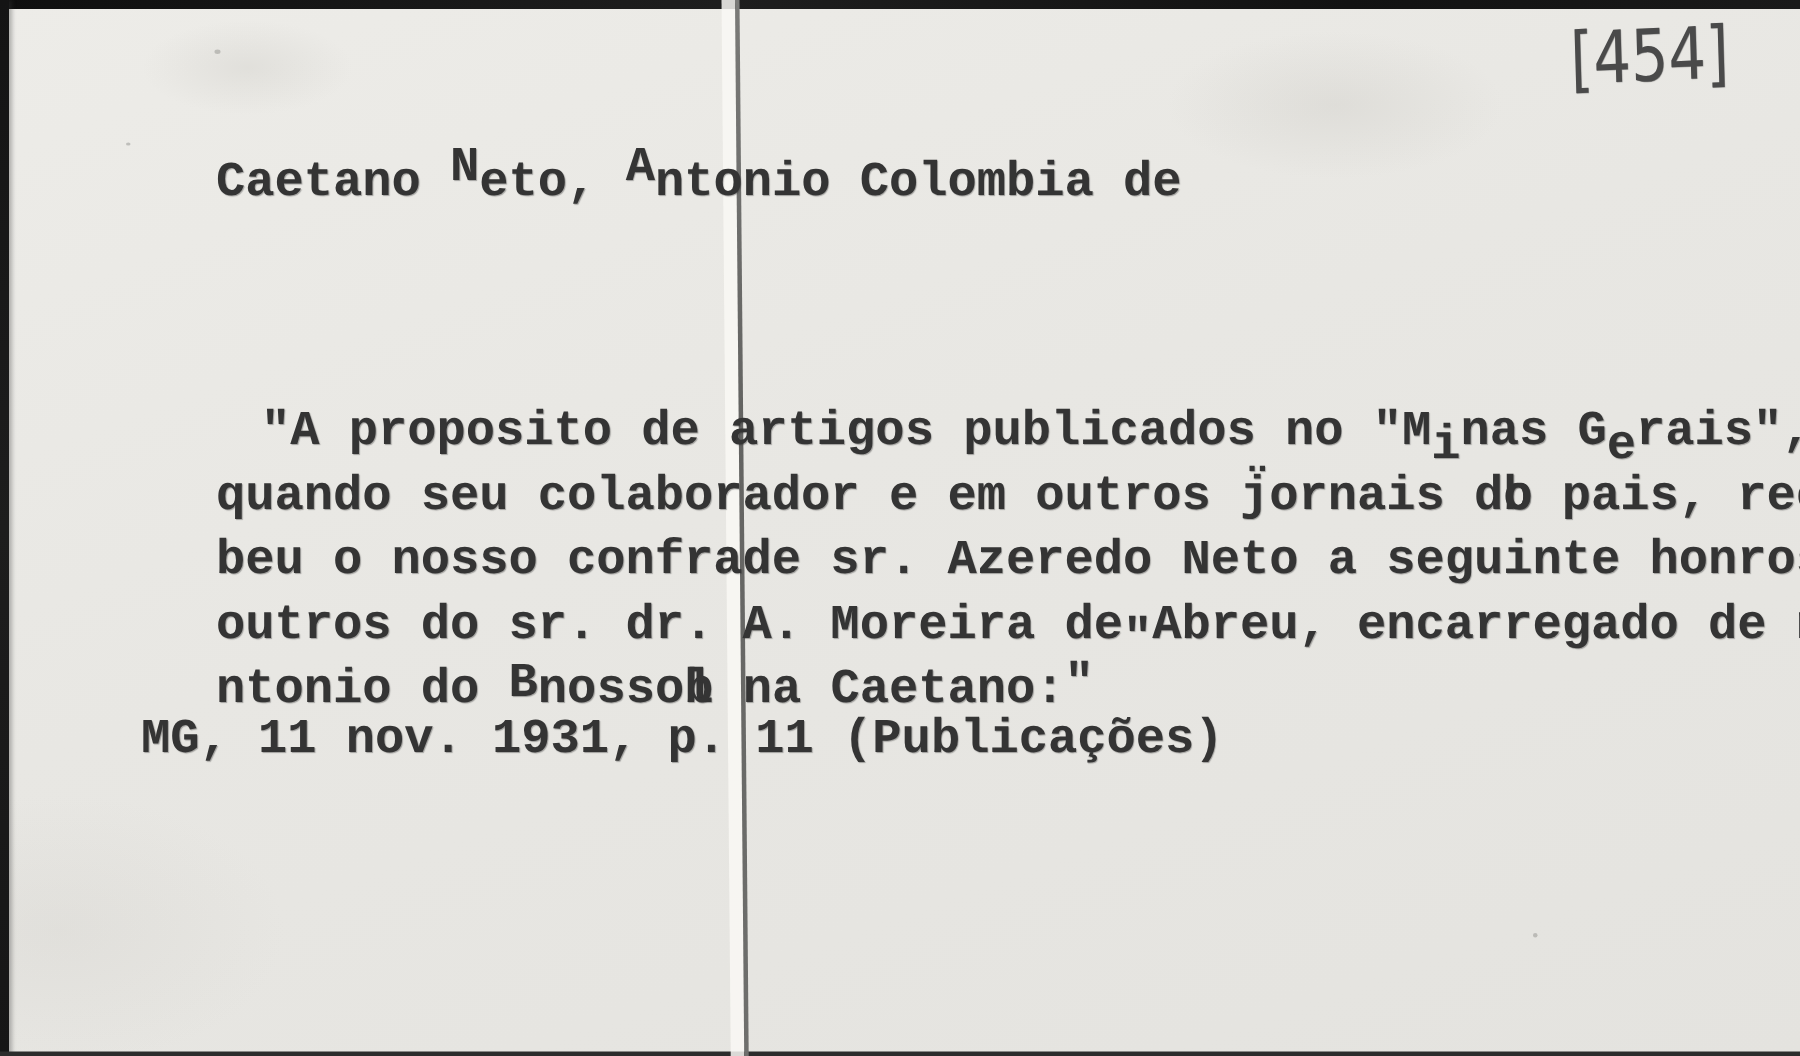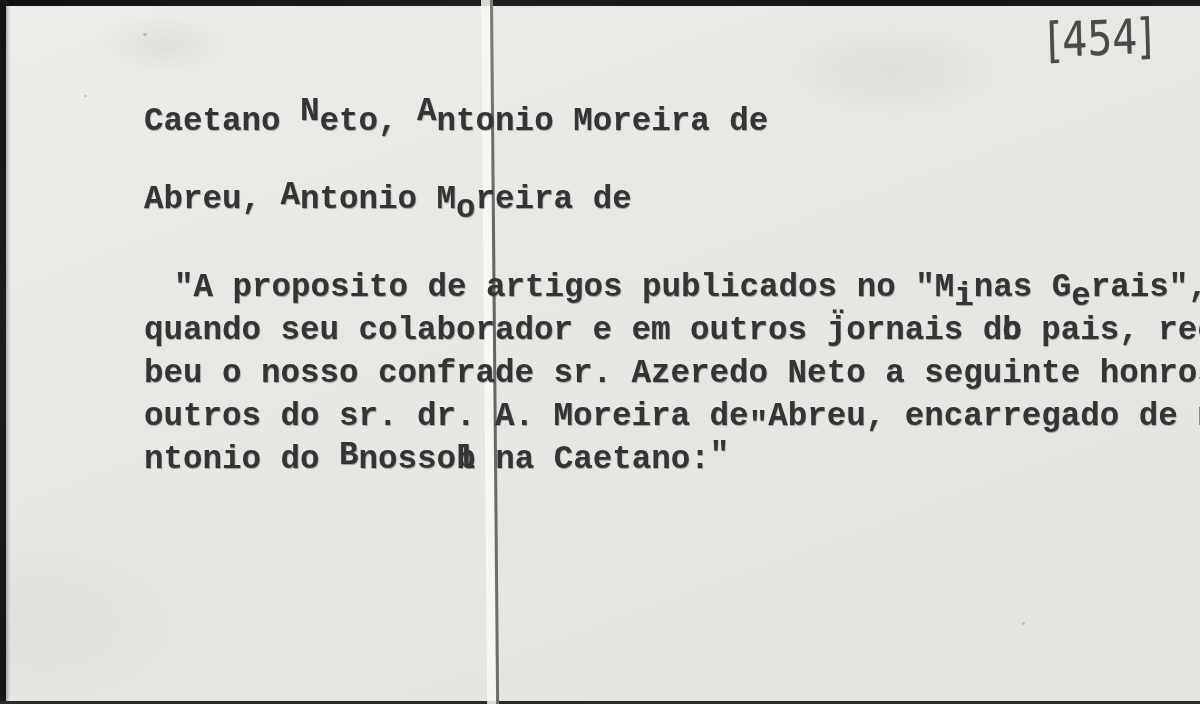--- a/index.html
+++ b/index.html
@@ -93,26 +93,23 @@
     <div class="crease-dark"></div>
   </div>
 
   <div class="speck" id="speck1"></div>
   <div class="speck" id="speck2"></div>
   <div class="speck" id="speck3"></div>
 
   <div class="refnum">[454]</div>
 
   <div class="tline" id="heading1">
-    <span>Caetano </span><span class="hi">N</span><span>eto, </span><span class="hi">A</span><span>ntonio Moreira de</span>
+    <span>Caetano </span><span class="hi">N</span><span>eto, </span><span class="hi">A</span><span>ntonio Colombia de</span>
   </div>
 
-  <div class="tline" id="heading2">
-    <span>Abreu, </span><span class="hi2">A</span><span>ntonio M</span><span class="low">o</span><span>reira de</span>
-  </div>
 
   <div class="tline" id="bline1">
     <span>"A proposito de artigos publicados no "M</span><span class="low">i</span><span>nas G</span><span class="low">e</span><span>rais",</span>
   </div>
 
   <div class="tline" id="bline2">
     <span>quando seu colaborador e em outros </span><span>j̈</span><span>ornais d</span><span>o</span><span class="op">b</span><span> pais, rece-</span>
   </div>
 
   <div class="tline" id="bline3">
@@ -120,14 +117,15 @@
   </div>
 
   <div class="tline" id="bline4">
     <span>outros do sr. dr. A. Moreira de</span><span class="low">"</span><span>Abreu, encarregado de ne-</span>
   </div>
 
   <div class="tline" id="bline5">
     <span>ntonio do </span><span class="hi2">B</span><span>nosso</span><span>l</span><span class="op">b</span><span> na Caetano:</span><span class="hi2">"</span>
   </div>
 
+  <div class="tline" id="citation">MG, 11 nov. 1931, p. 11 (Publicações)</div>
 
 </div>
 
 </body></html>

